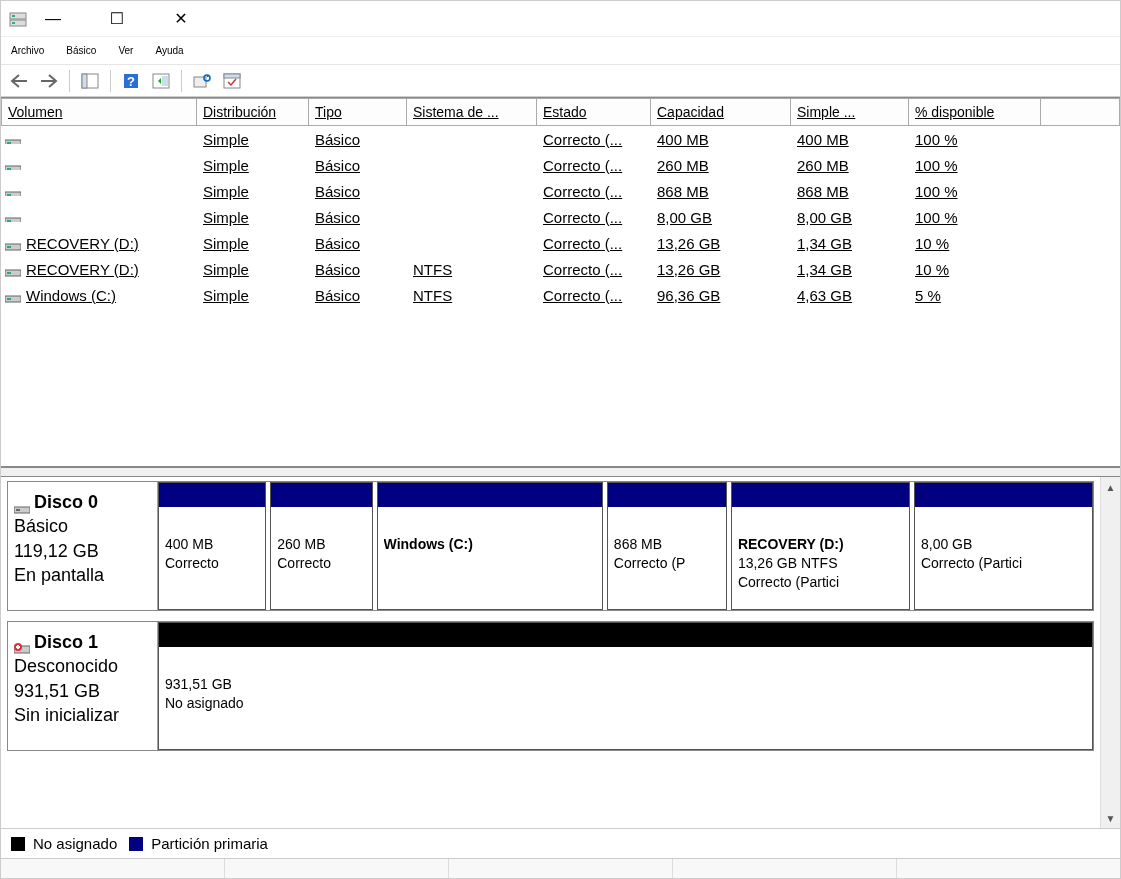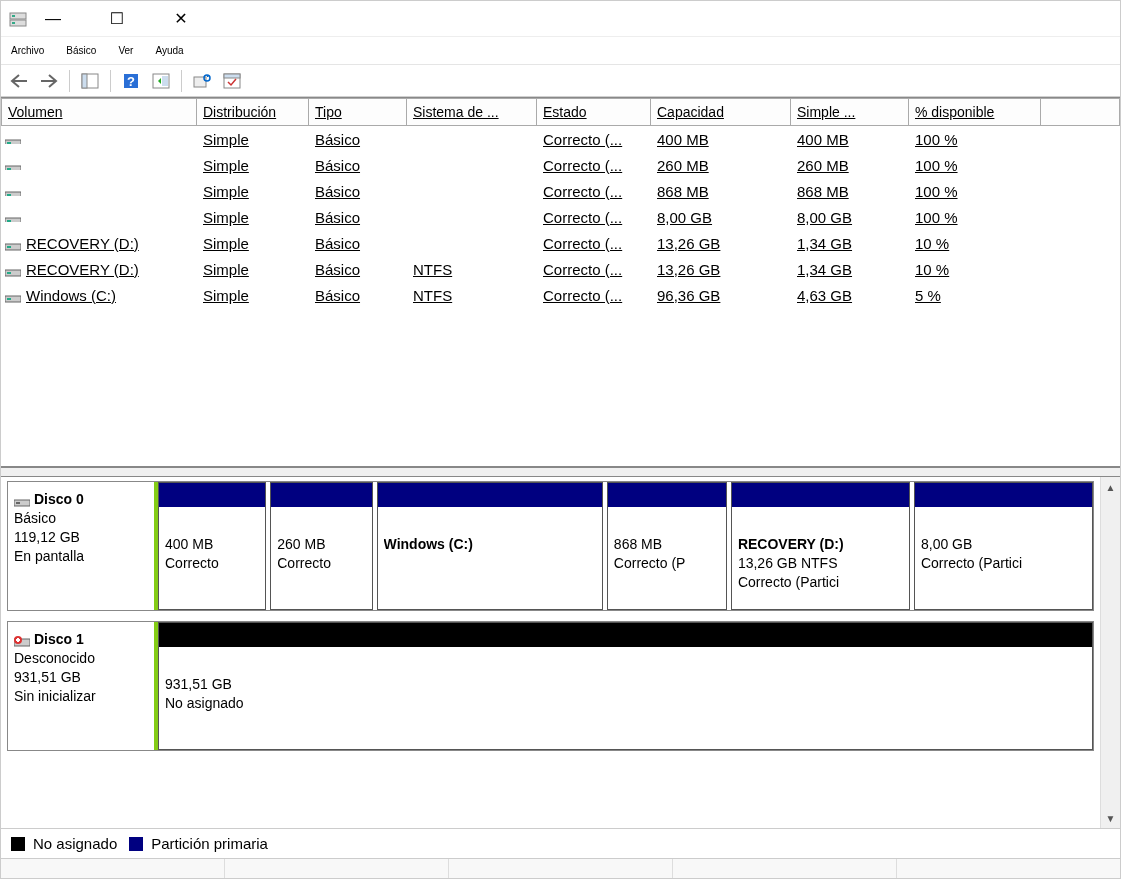--- a/index.html
+++ b/index.html
@@ -83,21 +83,21 @@
   .vl-body { min-height: 340px; }
   
   .hsplit { height:10px; background:#f0f0f0; border-top:1px solid #888; border-bottom:1px solid #888;}
   
   .diskpane { flex:1; position:relative; display:flex;}
   .diskscroll { flex:1; overflow:hidden; padding:4px 6px;}
   .vscroll { width:20px; background:#f0f0f0; border-left:1px solid #ddd; position:relative;}
   .vscroll .arrow { position:absolute; left:0; right:0; height:20px; display:flex; align-items:center; justify-content:center; font-size:10px; color:#555; cursor:pointer;}
   .vscroll .arrow.up{top:0;} .vscroll .arrow.down{bottom:0;}
   .diskrow { display:flex; border:1px solid #888; margin-bottom:10px; min-height:130px;}
-  .diskinfo { width:150px; padding:8px 6px; border-right:4px solid #84cc16; font-size:14px; line-height:1.35;}
+  .diskinfo { width:150px; padding:8px 6px; border-right:1px solid #84cc16; font-size:18px; line-height:1.35;}
   .diskinfo .dname{ font-weight:bold; display:flex; align-items:center; gap:4px;}
   .disk-icon { width:16px; height:10px; display:inline-block;}
   .partitions { flex:1; display:flex; padding:0;}
   .part { border:1px solid #555; margin:0; display:flex; flex-direction:column; overflow:hidden;}
   .part .pheader { height:24px; background:#000080;}
   .part.unalloc .pheader { background:#000;}
   .part .pbody { flex:1; padding:28px 6px 8px 6px; font-size:14px; line-height:1.35; overflow:hidden;}
   .part .ptitle { font-weight:bold; white-space:nowrap; overflow:hidden; text-overflow:ellipsis;}
   .part .pline { white-space:nowrap; overflow:hidden; text-overflow:ellipsis;}
   

